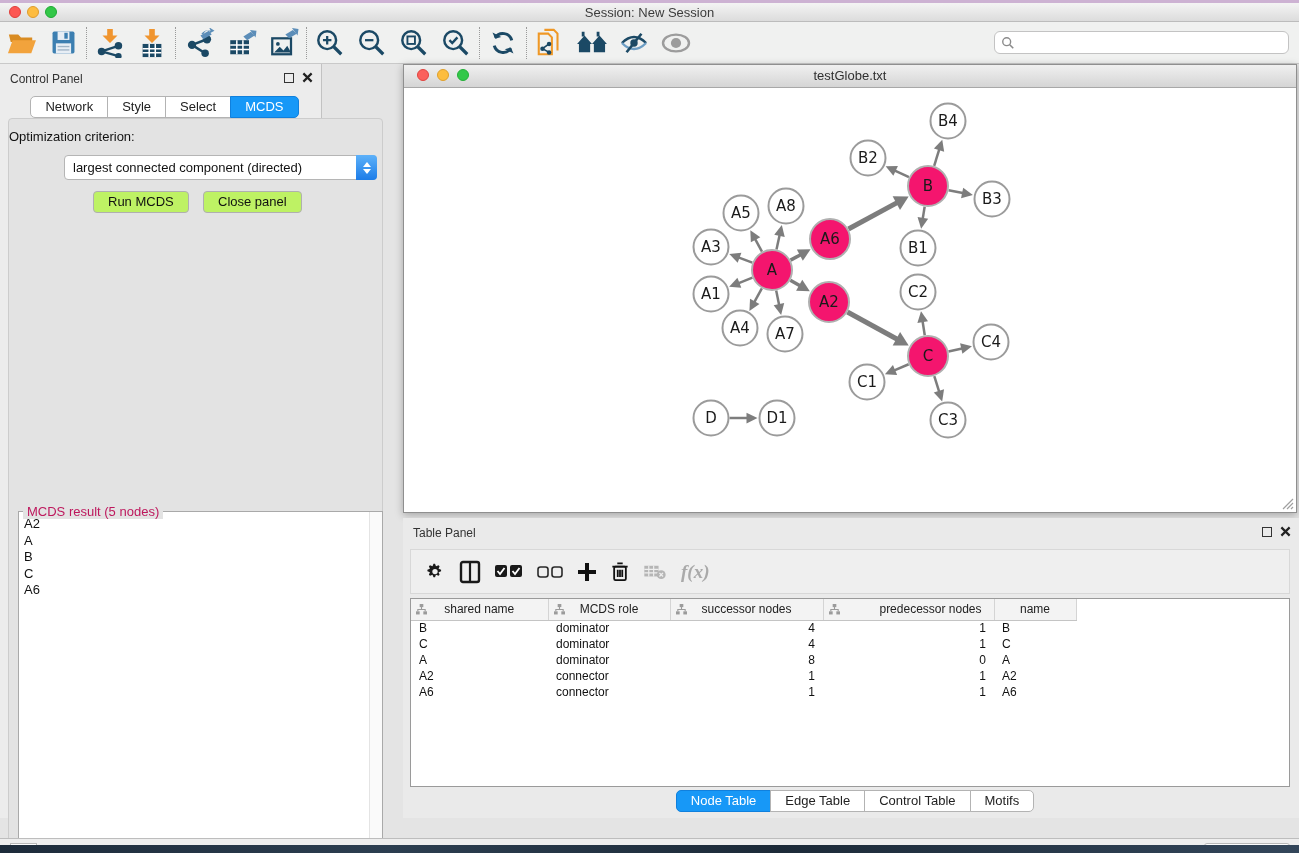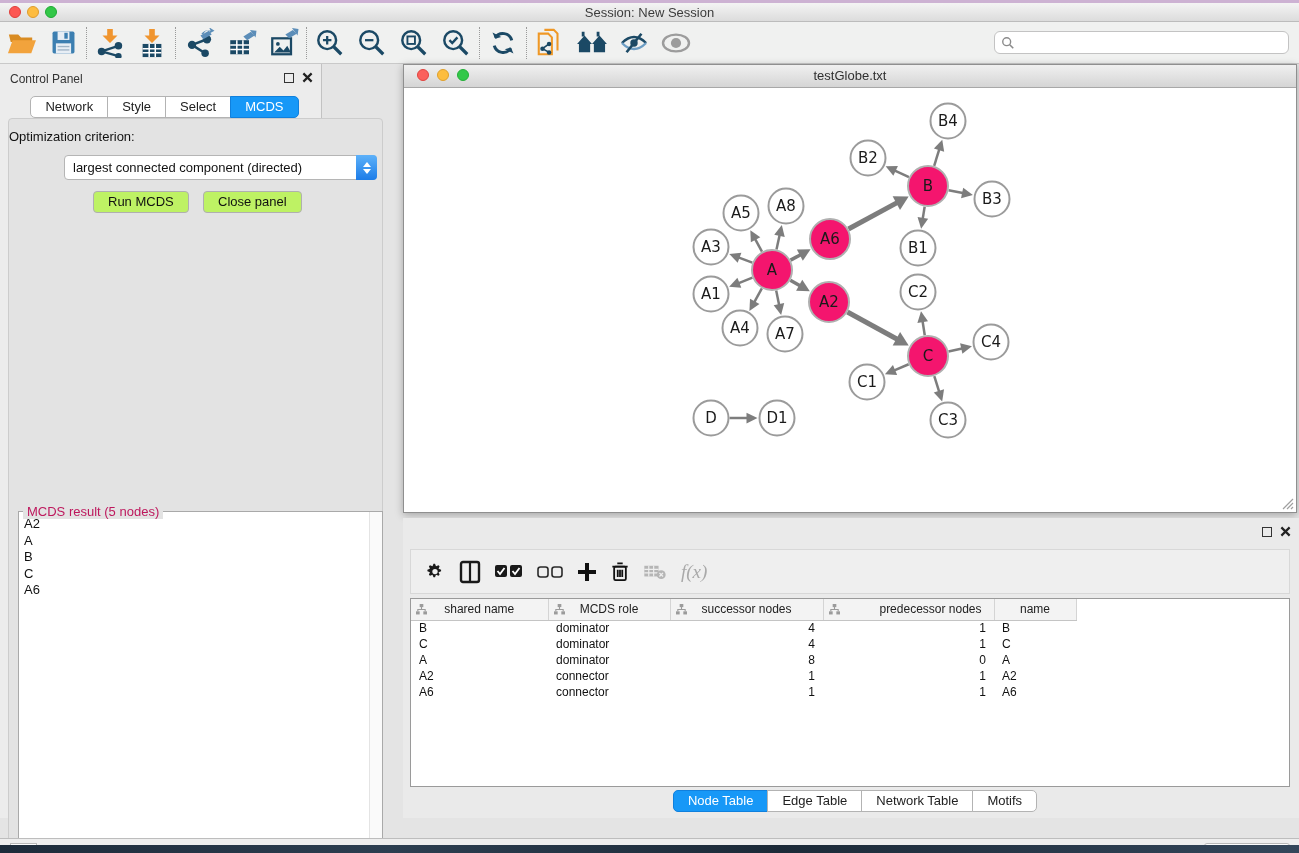--- a/index.html
+++ b/index.html
@@ -77,21 +77,21 @@
   #net-title { width:100%; text-align:center; font-size:13px; color:#303030; line-height:22px; }
   #net-canvas { position:absolute; left:1px; top:23px; width:890px; height:424px; background:#fff; }
   #resize-grip { position:absolute; right:2px; bottom:2px; }
 
   
   #table-panel { left:403px; top:518px; width:896px; height:300px; background:#eaeaea; }
   #tp-toolbar { position:absolute; left:7px; top:31px; width:880px; height:45px;
                 background:#efefef; border:1px solid #d8d8d8; display:flex; align-items:center;
                 gap:14px; padding-left:14px; }
   .tp-icon { display:flex; align-items:center; justify-content:center; height:30px; }
-  .fx-label { font-family:"Liberation Serif", serif; font-style:italic; font-size:19px; color:#a9a9a9; }
+  .fx-label { font-family:"Liberation Serif", serif; font-style:italic; font-size:19px; color:#a9a9a9;font-weight:bold; }
   #node-table-wrap { position:absolute; left:7px; top:80px; width:880px; height:189px;
                      background:#fff; border:1px solid #9a9a9a; overflow:hidden; }
   table#node-table { border-collapse:collapse; table-layout:fixed; width:665px; }
   #node-table th { height:21px; background:#f3f3f3; border-right:1px solid #d4d4d4;
                    border-bottom:1px solid #c4c4c4; font-size:12px; font-weight:normal; color:#222;
                    position:relative; text-align:center; }
   #node-table th .col-icon { position:absolute; left:5px; top:5px; }
   #node-table td { height:16px; font-size:12px; color:#111; padding:0 8px; white-space:nowrap; }
   #node-table td.num { text-align:right; }
   #tp-tabs { position:absolute; left:0; top:272px; width:100%; text-align:center; }
@@ -391,20 +391,21 @@
           <circle cx="372" cy="330" r="17.5" fill="#ffffff" stroke="#9b9b9b" stroke-width="2"></circle>
           <text x="372" y="335" text-anchor="middle" font-size="15" font-family="&quot;DejaVu Sans&quot;, sans-serif" fill="#1a1a1a">D1</text>
         </svg>
     </div>
     <svg id="resize-grip" width="14" height="14" viewBox="0 0 14 14">
         <path d="M13 3L3 13M13 7L7 13M13 11l-2 2" stroke="#a0a0a0" stroke-width="1.2"></path>
       </svg>
   </div>
 
   <div id="table-panel" class="abs">
+    <div class="panel-head">Table Panel</div>
     <div class="win-btns">
       <span class="float-btn"></span>
       <svg width="11" height="11" viewBox="0 0 12 12">
           <path d="M1.5 1.5l9 9M10.5 1.5l-9 9" stroke="#222" stroke-width="2.4"></path>
         </svg>
     </div>
     <div id="tp-toolbar">
       <span class="tp-icon">
         <svg width="20" height="20" viewBox="0 0 24 24">
             <path d="M12 2l1.2 3 3-1.2 1.3 1.3-1.2 3 3 1.2v1.8l-3 1.2 1.2 3-1.3 1.3-3-1.2-1.2 3h-1.8l-1.2-3-3 1.2-1.3-1.3 1.2-3-3-1.2v-1.8l3-1.2-1.2-3 1.3-1.3 3 1.2 1.2-3z" fill="#1a1a1a"></path>
@@ -518,21 +519,21 @@
               <td class="num">1</td>
               <td class="num">1</td>
               <td>A6</td>
             </tr>
           </tbody>
       </table>
     </div>
     <div id="tp-tabs"><span class="seg-group" id="tp-tab-group">
           <span class="seg-tab active">Node Table</span>
           <span class="seg-tab">Edge Table</span>
-          <span class="seg-tab">Network Table</span>
+          <span class="seg-tab">Control Table</span>
           <span class="seg-tab">Motifs</span>
         </span></div>
   </div>
 
   <div id="statusbar" class="abs">
     <span id="list-btn">
       <svg width="15" height="13" viewBox="0 0 15 13">
           <rect x="0" y="0.5" width="2.4" height="2.4" fill="#1a1a1a"></rect>
           <rect x="0" y="5.3" width="2.4" height="2.4" fill="#1a1a1a"></rect>
           <rect x="0" y="10.1" width="2.4" height="2.4" fill="#1a1a1a"></rect>

